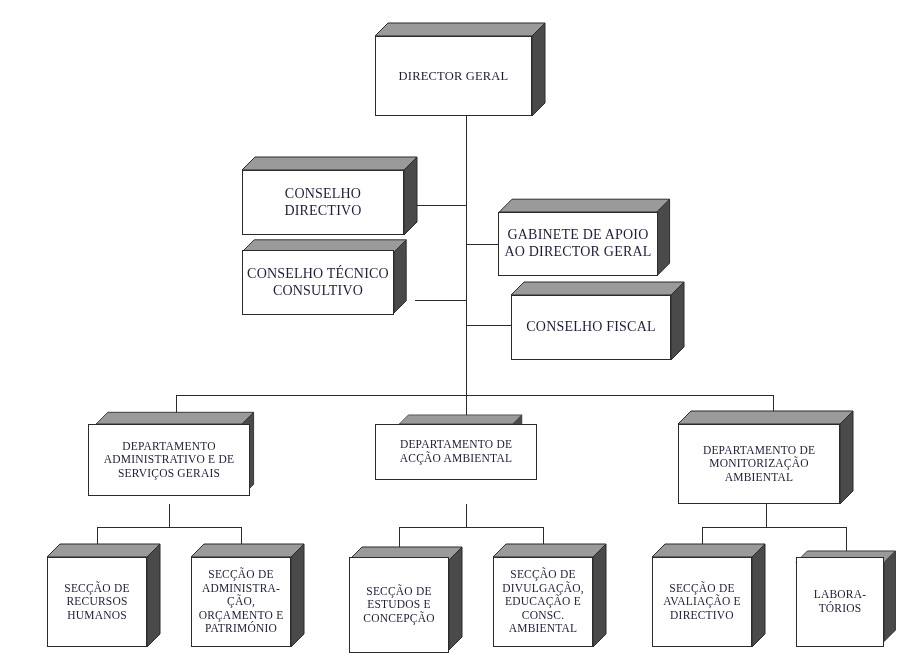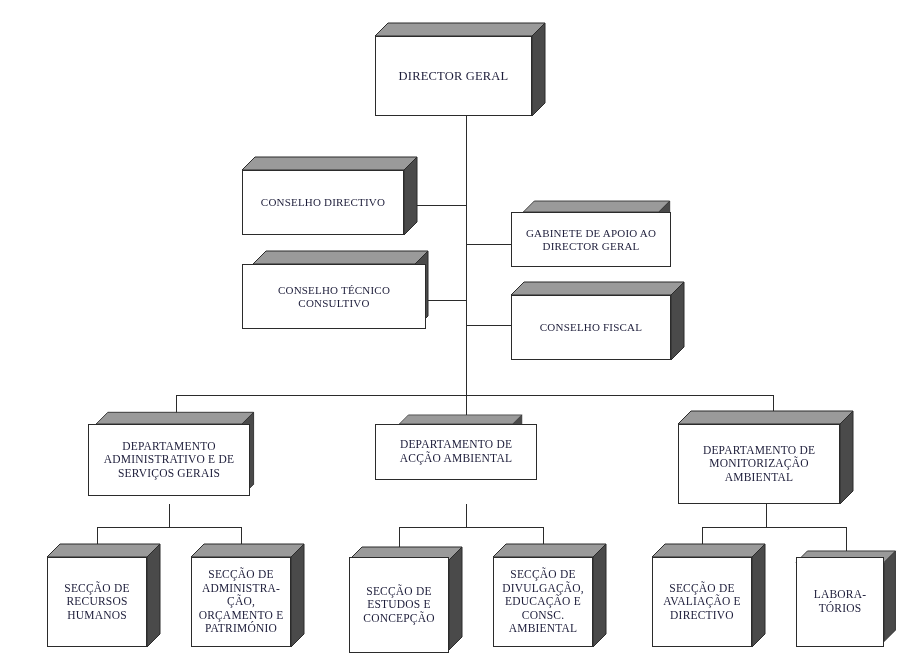--- a/index.html
+++ b/index.html
@@ -61,21 +61,21 @@
   .box svg { display: block; overflow: visible; }
 
   .label {
     color: #1d1d3a;
     line-height: 1.18;
     letter-spacing: 0.2px;
     padding: 0 4px;
     user-select: none;
   }
   .lvl1 .label { font-size: 12.5px; }
-  .lvl2 .label { font-size: 11px; }
+  .lvl2 .label { font-size: 14px; }
   .lvl3 .label { font-size: 11.5px; }
   .lvl4 .label { font-size: 11.5px; }
 
   
   .conn {
     position: absolute;
     background: #2b2b2b;
     z-index: 0;
   }
   .conn.v { width: 1.2px; }
@@ -133,33 +133,33 @@
       <polygon points="0,0 13,-13 175,-13 162,0" fill="#9a9a9a" stroke="#2b2b2b" stroke-width="1"></polygon>
     </svg>
     <svg class="side" width="162" height="65" viewBox="0 0 162 65">
       <polygon points="162,0 175,-13 175,52 162,65" fill="#4a4a4a" stroke="#2b2b2b" stroke-width="1"></polygon>
     </svg>
     <div class="face">
       <span class="label">CONSELHO DIRECTIVO</span>
     </div>
   </div>
 
-  <div class="box lvl2" style="left:242px; top:264px; width:184px; height:65px;">
+  <div class="box lvl2" style="left:242px; top:250px; width:152px; height:65px;">
     <svg class="top" width="162" height="65" viewBox="0 0 162 65">
       <polygon points="0,0 13,-13 175,-13 162,0" fill="#9a9a9a" stroke="#2b2b2b" stroke-width="1"></polygon>
     </svg>
     <svg class="side" width="162" height="65" viewBox="0 0 162 65">
       <polygon points="162,0 175,-13 175,52 162,65" fill="#4a4a4a" stroke="#2b2b2b" stroke-width="1"></polygon>
     </svg>
     <div class="face">
       <span class="label">CONSELHO TÉCNICO CONSULTIVO</span>
     </div>
   </div>
 
-  <div class="box lvl2" style="left:511px; top:212px; width:160px; height:55px;">
+  <div class="box lvl2" style="left:498px; top:212px; width:160px; height:64px;">
     <svg class="top" width="160" height="65" viewBox="0 0 160 65">
       <polygon points="0,0 13,-13 173,-13 160,0" fill="#9a9a9a" stroke="#2b2b2b" stroke-width="1"></polygon>
     </svg>
     <svg class="side" width="160" height="65" viewBox="0 0 160 65">
       <polygon points="160,0 173,-13 173,52 160,65" fill="#4a4a4a" stroke="#2b2b2b" stroke-width="1"></polygon>
     </svg>
     <div class="face">
       <span class="label">GABINETE DE APOIO AO DIRECTOR GERAL</span>
     </div>
   </div>

